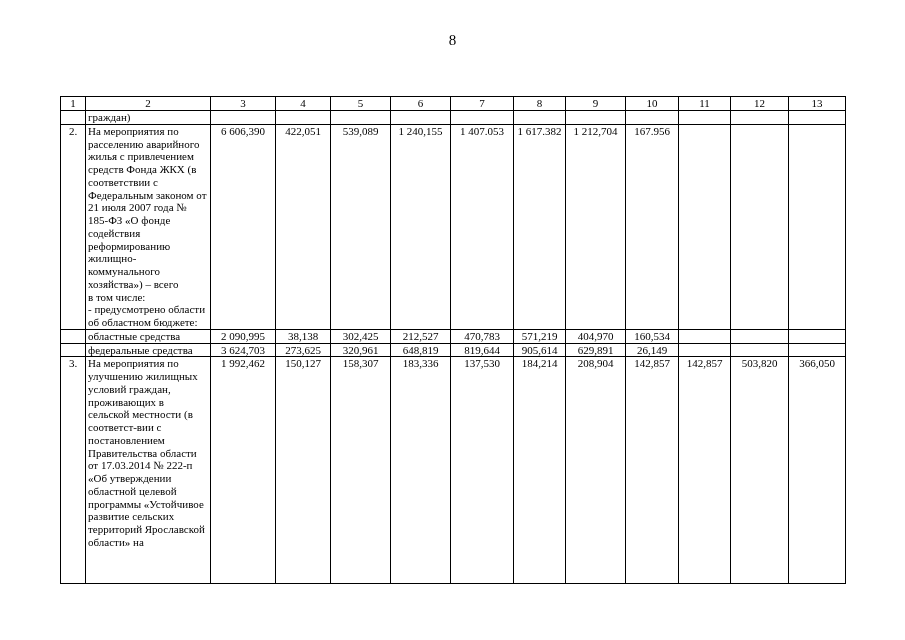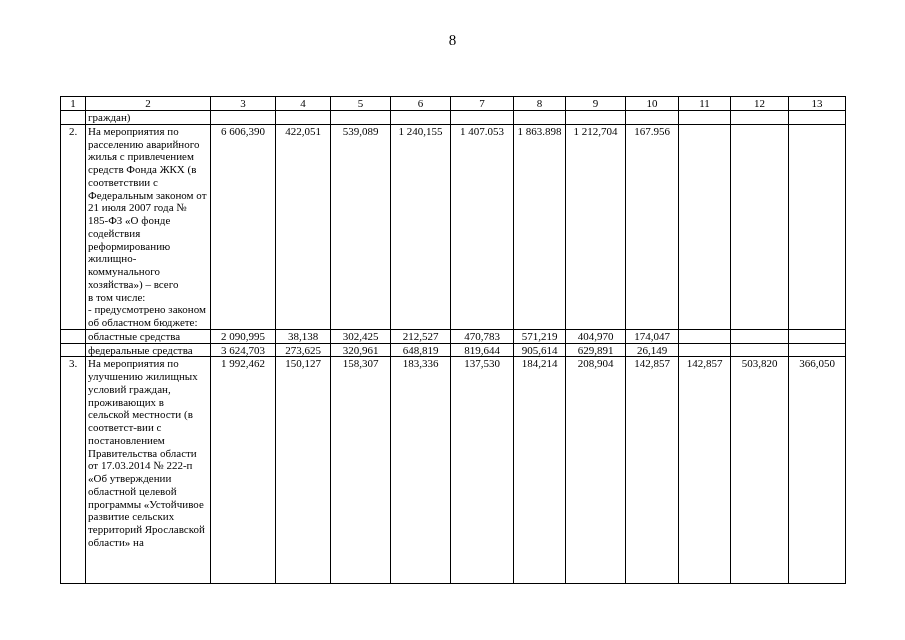--- a/index.html
+++ b/index.html
@@ -117,47 +117,47 @@
           <td class="val-cell"></td>
           <td class="val-cell"></td>
           <td class="val-cell"></td>
           <td class="val-cell"></td>
         </tr>
         <tr>
           <td class="num-cell">2.</td>
           <td class="text-cell">
             <div class="para">На мероприятия по расселению аварийного жилья с привлечением средств Фонда ЖКХ (в соответствии с Федеральным законом от 21 июля 2007  года № 185-ФЗ «О фонде содействия реформированию жилищно-коммунального хозяйства») – всего</div>
             <div class="para">в том числе:</div>
-            <div class="para">- предусмотрено законом об областном бюджете:</div>
+            <div class="para">- предусмотрено области об областном бюджете:</div>
           </td>
           <td class="val-cell">6 606,390</td>
           <td class="val-cell">422,051</td>
           <td class="val-cell">539,089</td>
           <td class="val-cell">1 240,155</td>
           <td class="val-cell">1 407.053</td>
-          <td class="val-cell">1 863.898</td>
+          <td class="val-cell">1 617.382</td>
           <td class="val-cell">1 212,704</td>
           <td class="val-cell">167.956</td>
           <td class="val-cell"></td>
           <td class="val-cell"></td>
           <td class="val-cell"></td>
         </tr>
         <tr>
           <td class="num-cell"></td>
           <td class="text-cell">
             <div class="para">областные средства</div>
           </td>
           <td class="val-cell">2 090,995</td>
           <td class="val-cell">38,138</td>
           <td class="val-cell">302,425</td>
           <td class="val-cell">212,527</td>
           <td class="val-cell">470,783</td>
           <td class="val-cell">571,219</td>
           <td class="val-cell">404,970</td>
-          <td class="val-cell">174,047</td>
+          <td class="val-cell">160,534</td>
           <td class="val-cell"></td>
           <td class="val-cell"></td>
           <td class="val-cell"></td>
         </tr>
         <tr>
           <td class="num-cell"></td>
           <td class="text-cell">
             <div class="para">федеральные средства</div>
           </td>
           <td class="val-cell">3 624,703</td>

